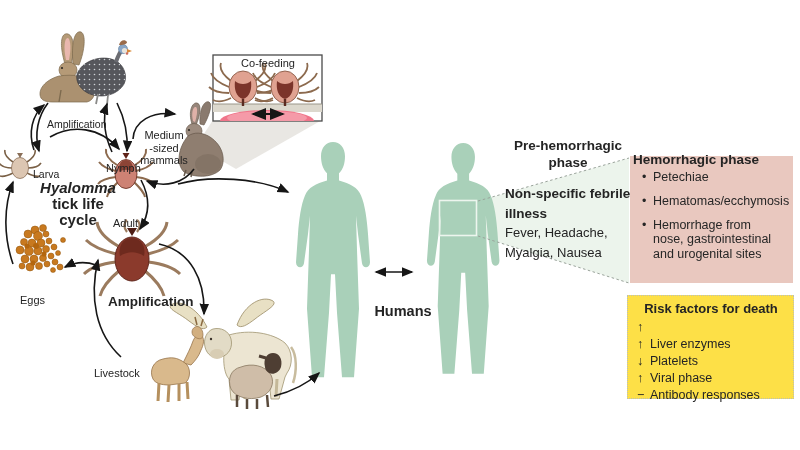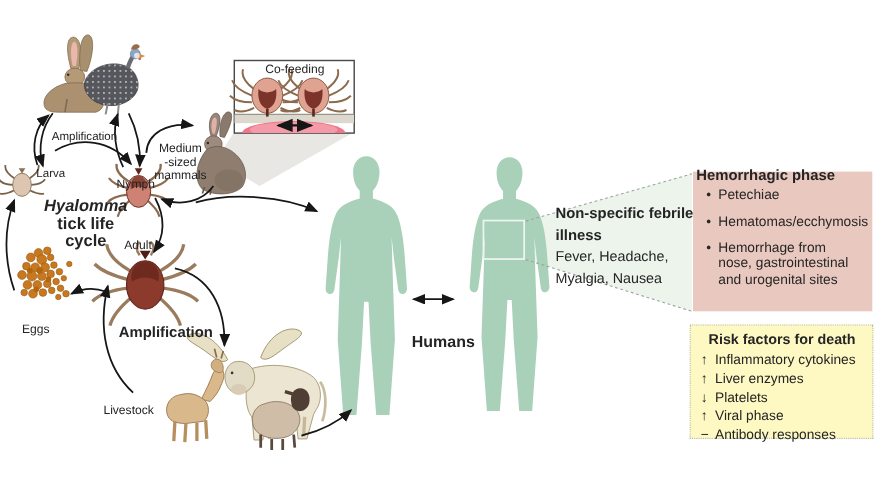--- a/index.html
+++ b/index.html
@@ -18,21 +18,21 @@
   #humans-label{left:364px;top:303px;width:78px;font-size:14.5px;font-weight:bold;text-align:center;}
   #cofeed-title{left:229px;top:57px;width:78px;font-size:11px;text-align:center;}
   #prehem-title{left:496px;top:138px;width:144px;font-size:13.5px;font-weight:bold;line-height:1.25;text-align:center;}
   #prehem-body{left:505px;top:184px;width:130px;font-size:13px;line-height:1.5;}
   #prehem-body .illness{font-weight:bold;font-size:13.5px;line-height:1.45;}
   #hem-title{left:633px;top:136px;width:160px;font-size:13.5px;font-weight:bold;margin-top:16px;}
   #hem-panel{left:630px;top:156px;width:163px;height:127px;background:#e9c8bf;z-index:2;
              padding:14px 10px 0 12px;box-sizing:border-box;}
   .bullet-row{display:flex;font-size:12.5px;line-height:1.18;margin-bottom:9px;color:#262626;}
   .bullet-glyph{width:11px;flex:none;}
-  #risk-box{left:627px;top:295px;width:167px;height:104px;border:1.5px dotted #b8beb8;background:#fef9c3;
+  #risk-box{left:627px;top:295px;width:167px;height:104px;border:1.5px dotted #b8beb8;background:#fde047;
             z-index:2;padding:5px 8px 0 9px;box-sizing:border-box;}
   #risk-title{font-size:13px;font-weight:bold;text-align:center;margin-bottom:3px;}
   .risk-row{display:flex;font-size:12.5px;line-height:1.36;}
   .risk-sym{width:13px;flex:none;}
 </style>
 </head>
 <body>
 
 <div id="canvas">
 
@@ -207,39 +207,40 @@
     <path d="M13,264 C4,238 3,208 13,182" marker-end="url(#ah)"></path>
     <path d="M159,244 C191,251 205,280 204,314" marker-end="url(#ah)"></path>
     <path d="M121,357 C96,334 89,298 98,260" marker-end="url(#ah)"></path>
     <path d="M178,184 C210,175 258,178 288,192" marker-end="url(#ah)"></path>
     <path d="M274,396 C294,391 308,383 319,373" marker-end="url(#ah)"></path>
     <path d="M376,272 L412,272" marker-start="url(#ah)" marker-end="url(#ah)"></path>
   </g>
 </svg>
 
 <div class="lbl sm" id="amp-top">Amplification</div>
-<div class="lbl sm" style="left:33px;top:152px;">Larva</div>
+<div class="lbl sm" style="left:33px;top:168px;">Larva</div>
 <div class="lbl md" style="left:74px;top:162px;padding-left:32px;">Nymph</div>
 <div class="lbl md ctr" id="medium-mammals">
   <div>Medium</div>
   <div>-sized</div>
   <div>mammals</div>
 </div>
 <div class="lbl" id="cycle-title">
   <div class="species">Hyalomma</div>
   <div>tick life</div>
   <div>cycle</div>
 </div>
 <div class="lbl md" style="left:113px;top:217px;">Adult</div>
 <div class="lbl md" style="left:20px;top:272px;margin-top:22px;">Eggs</div>
 <div class="lbl" id="amp-bottom">Amplification</div>
 <div class="lbl md" style="left:94px;top:367px;">Livestock</div>
 <div class="lbl" id="humans-label">Humans</div>
 <div class="lbl" id="cofeed-title">Co-feeding</div>
 
+<div class="lbl" id="prehem-title">Pre-hemorrhagic phase</div>
 <div class="lbl" id="prehem-body">
   <div class="illness">Non-specific febrile illness</div>
   <div>Fever, Headache, Myalgia, Nausea</div>
 </div>
 
 <div class="lbl" id="hem-title">Hemorrhagic phase</div>
 <div class="lbl" id="hem-panel">
   <div class="bullet-row">
     <span class="bullet-glyph">•</span>
     <span>Petechiae</span>
@@ -251,21 +252,20 @@
   <div class="bullet-row">
     <span class="bullet-glyph">•</span>
     <span>Hemorrhage from nose, gastrointestinal and urogenital sites</span>
   </div>
 </div>
 
 <div class="lbl" id="risk-box">
   <div id="risk-title">Risk factors for death</div>
   <div class="risk-row">
     <span class="risk-sym">↑</span>
-    <span>Inflammatory cytokines</span>
   </div>
   <div class="risk-row">
     <span class="risk-sym">↑</span>
     <span>Liver enzymes</span>
   </div>
   <div class="risk-row">
     <span class="risk-sym">↓</span>
     <span>Platelets</span>
   </div>
   <div class="risk-row">

